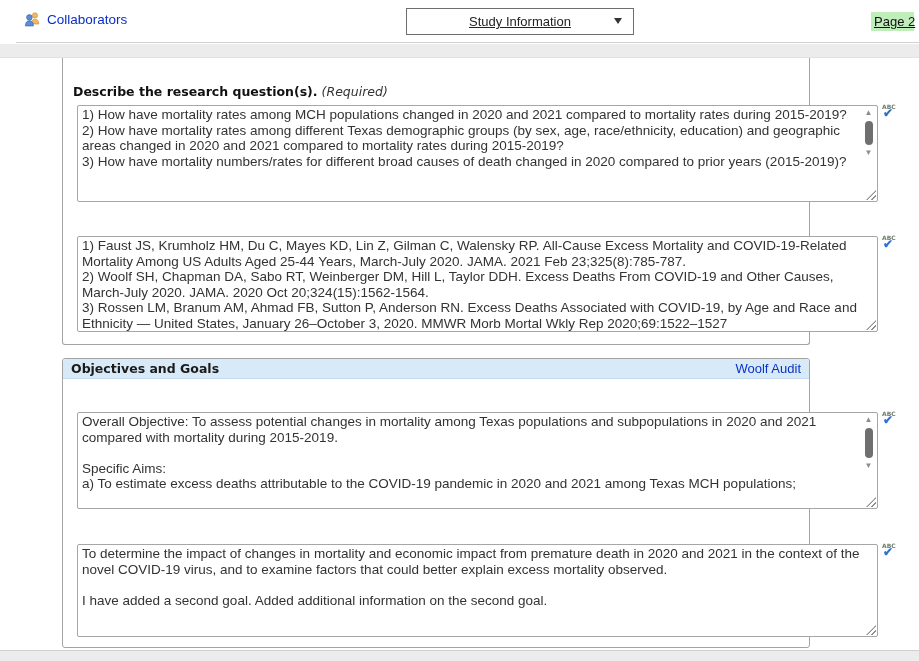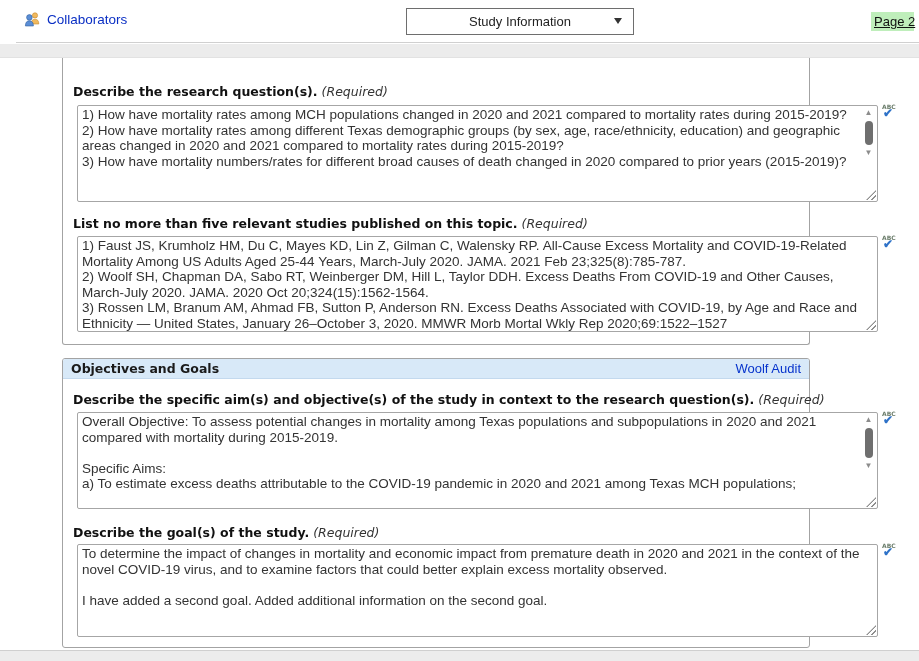--- a/index.html
+++ b/index.html
@@ -15,21 +15,21 @@
     background:#fff; border-bottom:1px solid #d0d0d0;
   }
   .collab {
     position:absolute; left:8px; top:11px; display:flex; align-items:center; gap:6px;
     color:#0a2fc4; font-size:13.5px; text-decoration:none; cursor:pointer;
   }
   .people-ico { width:17px; height:16px; position:relative; display:inline-block; }
   .page-select {
     position:absolute; left:390px; top:8px; width:228px; height:27px;
     border:1px solid #6e6e6e; background:#fff; display:flex; align-items:center;
-    justify-content:center; font-size:13px; color:#222; cursor:pointer;
+    justify-content:center; font-size:13px; color:#222; cursor:pointer;text-decoration:underline;
   }
   .page-select .caret {
     position:absolute; right:11px; top:9px; width:0; height:0;
     border-left:4px solid transparent; border-right:4px solid transparent;
     border-top:6px solid #333;
   }
   .page-badge { position:absolute; left:855px; top:12px; height:19px; }
   .page-badge .bg {
     position:absolute; left:0; top:0; width:43px; height:19px; background:#bfeebb;
   }
@@ -152,64 +152,55 @@
         <div class="thumb thumb-s"></div>
         <div class="arr">▼</div>
       </div>
       <div class="grip"></div>
     </div>
     <div class="spellcheck" style="top:46px;">
       <span class="abc">ABC</span>
       <span class="chk">✔</span>
     </div>
 
-    <div class="fld-label" style="top:158px;">
-      <b>List no more than five relevant studies published on this topic.</b><span class="req">(Required)</span>
-    </div>
     <div class="ta-wrap" style="top:178px; height:96px;">
       <textarea spellcheck="false" style="">1) Faust JS, Krumholz HM, Du C, Mayes KD, Lin Z, Gilman C, Walensky RP. All-Cause Excess Mortality and COVID-19-Related Mortality Among US Adults Aged 25-44 Years, March-July 2020. JAMA. 2021 Feb 23;325(8):785-787.
 2) Woolf SH, Chapman DA, Sabo RT, Weinberger DM, Hill L, Taylor DDH. Excess Deaths From COVID-19 and Other Causes, March-July 2020. JAMA. 2020 Oct 20;324(15):1562-1564.
 3) Rossen LM, Branum AM, Ahmad FB, Sutton P, Anderson RN. Excess Deaths Associated with COVID-19, by Age and Race and Ethnicity — United States, January 26–October 3, 2020. MMWR Morb Mortal Wkly Rep 2020;69:1522–1527</textarea>
       <div class="grip"></div>
     </div>
     <div class="spellcheck" style="top:177px;">
       <span class="abc">ABC</span>
       <span class="chk">✔</span>
     </div>
   </div>
 
   <div id="box2" class="box">
     <div class="box-header">
       <span class="hdr-title">Objectives and Goals</span>
       <a class="hdr-link">Woolf Audit</a>
     </div>
 
-    <div class="fld-label" style="top:33px;">
-      <b>Describe the specific aim(s) and objective(s) of the study in context to the research question(s).</b><span class="req">(Required)</span>
-    </div>
     <div class="ta-wrap" style="top:53px; height:97px;">
       <textarea spellcheck="false" style="">Overall Objective: To assess potential changes in mortality among Texas populations and subpopulations in 2020 and 2021 compared with mortality during 2015-2019.
 
 Specific Aims:
 a) To estimate excess deaths attributable to the COVID-19 pandemic in 2020 and 2021 among Texas MCH populations;</textarea>
       <div class="sb">
         <div class="arr">▲</div>
         <div class="thumb thumb-m"></div>
         <div class="arr">▼</div>
       </div>
       <div class="grip"></div>
     </div>
     <div class="spellcheck" style="top:52px;">
       <span class="abc">ABC</span>
       <span class="chk">✔</span>
     </div>
 
-    <div class="fld-label" style="top:166px;">
-      <b>Describe the goal(s) of the study.</b><span class="req">(Required)</span>
-    </div>
     <div class="ta-wrap" style="top:185px; height:93px;">
       <textarea spellcheck="false" style="">To determine the impact of changes in mortality and economic impact from premature death in 2020 and 2021 in the context of the novel COVID-19 virus, and to examine factors that could better explain excess mortality observed.
 
 I have added a second goal. Added additional information on the second goal.</textarea>
       <div class="grip"></div>
     </div>
     <div class="spellcheck" style="top:184px;">
       <span class="abc">ABC</span>
       <span class="chk">✔</span>
     </div>

